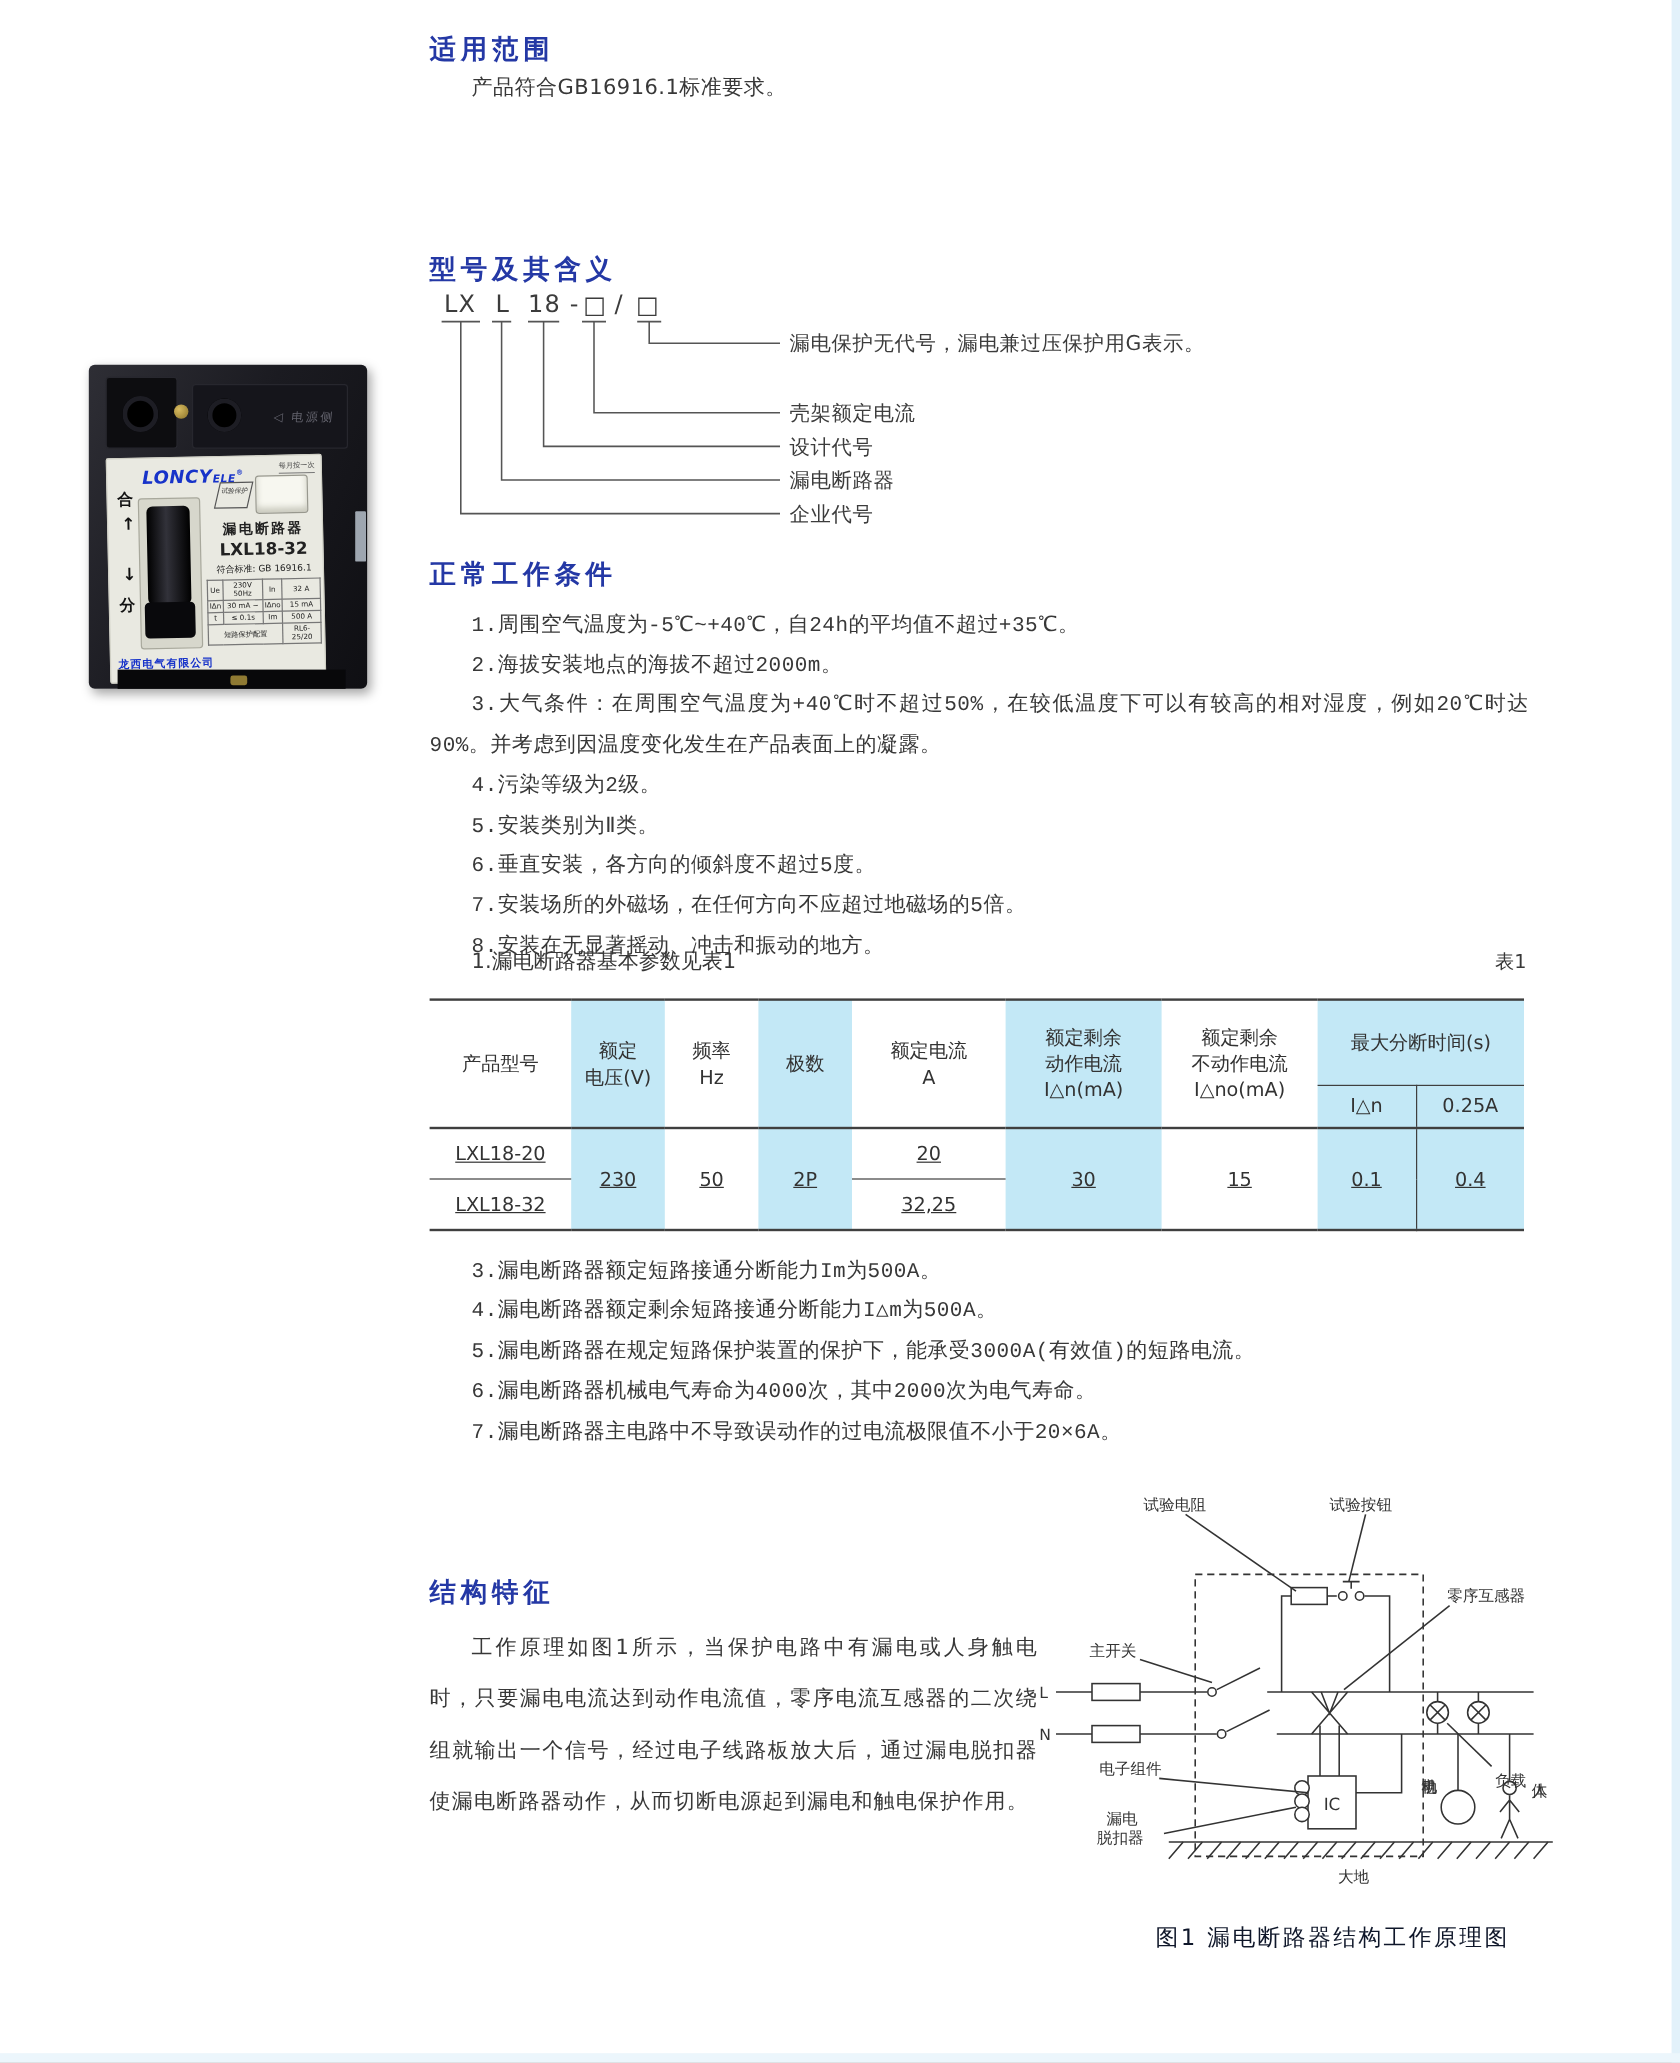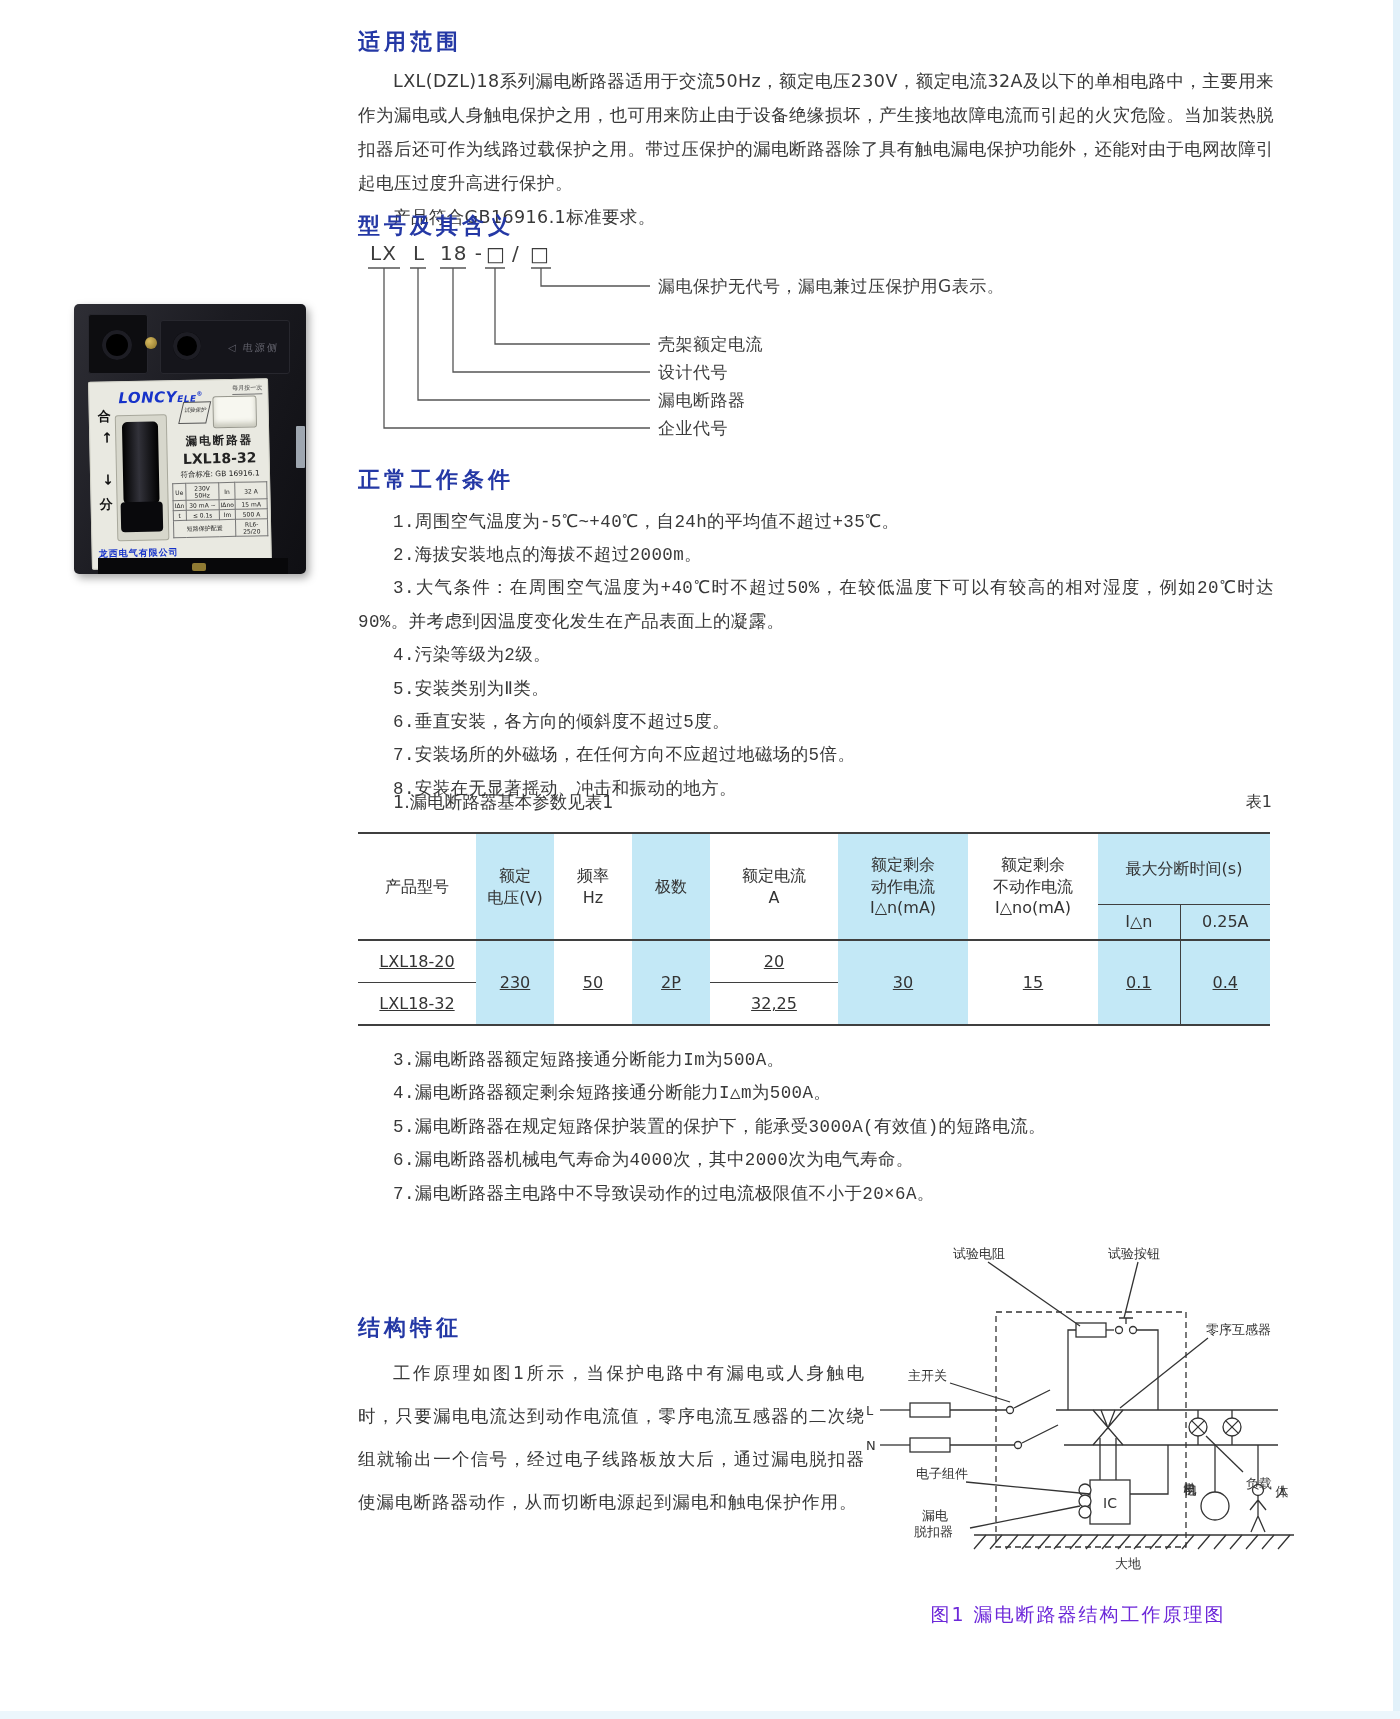--- a/index.html
+++ b/index.html
@@ -32,21 +32,21 @@
   table.ptable thead tr.main-h th{height:66px;}
   table.ptable thead tr.sub-h th{height:30px;}
 
   
   .struct-p{margin:10px 0 0 0;font-size:17.5px;line-height:43px;text-align:justify;text-indent:2em;letter-spacing:1px;}
 
   
   .diagram{position:absolute;left:858px;top:1240px;width:440px;}
   .diagram svg{display:block;}
   .diagram text{font-size:13px;fill:#333;}
-  .fig-caption{position:absolute;left:858px;top:1602px;width:440px;text-align:center;font-size:19px;color:#6d28d9;letter-spacing:2px;}
+  .fig-caption{position:absolute;left:818px;top:1602px;width:440px;text-align:right;font-size:19px;color:#0f172a;letter-spacing:2px;}
 
   
   .model-svg text{fill:#3c3c3c;}
   .model-svg .code{font-size:20px;letter-spacing:1px;}
   .model-svg .lbl{font-size:17px;letter-spacing:.5px;}
 
   
   .photo{position:absolute;left:68px;top:298px;width:248px;height:290px;}
   .pbody{position:absolute;left:6px;top:6px;right:10px;bottom:14px;border-radius:5px;
     background:linear-gradient(115deg,#2e2e35 0%,#1b1b21 45%,#0f0f13 100%);box-shadow:3px 4px 9px rgba(0,0,0,.35);}
@@ -139,21 +139,20 @@
         <div class="company">龙西电气有限公司</div>
       </div>
       <div class="sidetag"></div>
       <div class="pbottom"></div>
       <div class="bscrew"></div>
     </div>
   </div>
 
   <div class="sec" style="left:358px;top:28px;width:916px;">
     <h2 class="sec-title">适用范围</h2>
-    <p class="body-p">LXL(DZL)18系列漏电断路器适用于交流50Hz，额定电压230V，额定电流32A及以下的单相电路中，主要用来作为漏电或人身触电保护之用，也可用来防止由于设备绝缘损坏，产生接地故障电流而引起的火灾危险。当加装热脱扣器后还可作为线路过载保护之用。带过压保护的漏电断路器除了具有触电漏电保护功能外，还能对由于电网故障引起电压过度升高进行保护。</p>
     <p class="tight-p">产品符合GB16916.1标准要求。</p>
   </div>
 
   <div class="sec" style="left:358px;top:212px;width:930px;">
     <h2 class="sec-title">型号及其含义</h2>
     <svg class="model-svg" width="920" height="202" viewBox="0 0 920 202">
       <g fill="none" stroke="#555" stroke-width="1.3">
         <path d="M10,28 H42 M52,28 H68 M82,28 H108 M127,28 H147 M173,28 H193"></path>
         <path d="M183,28 V46 H292"></path>
         <path d="M137,28 V104 H292"></path>

